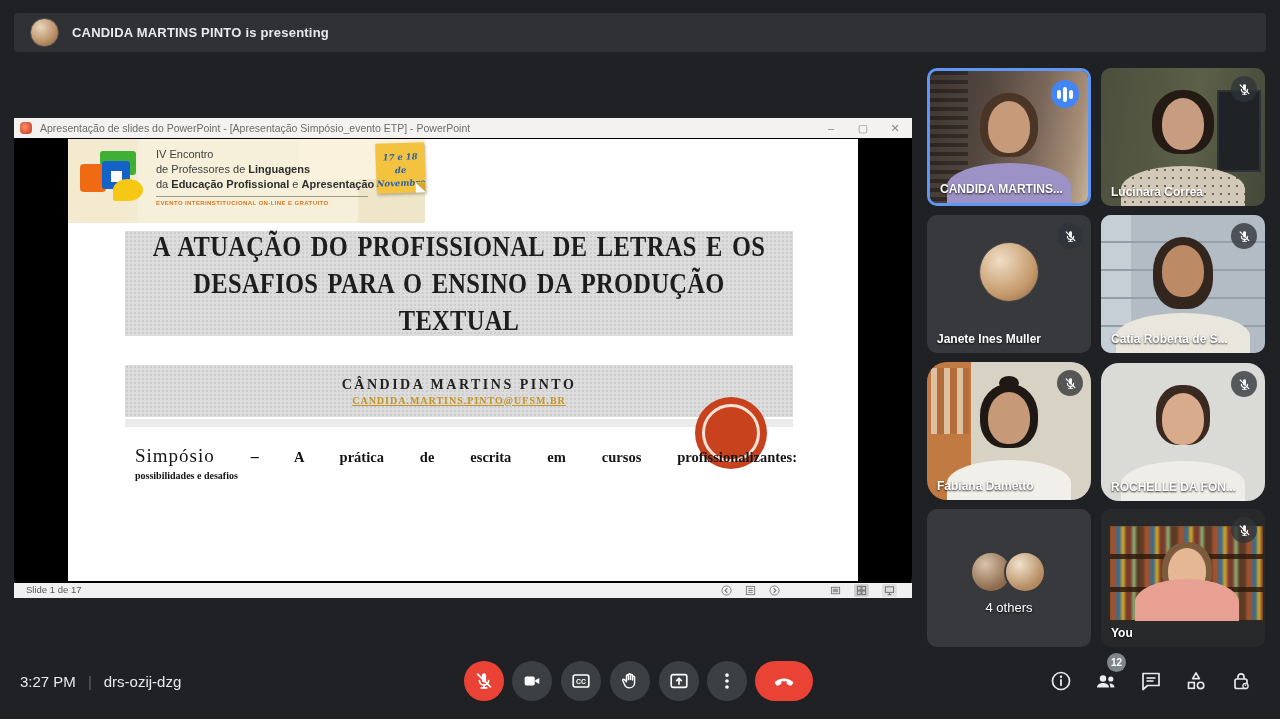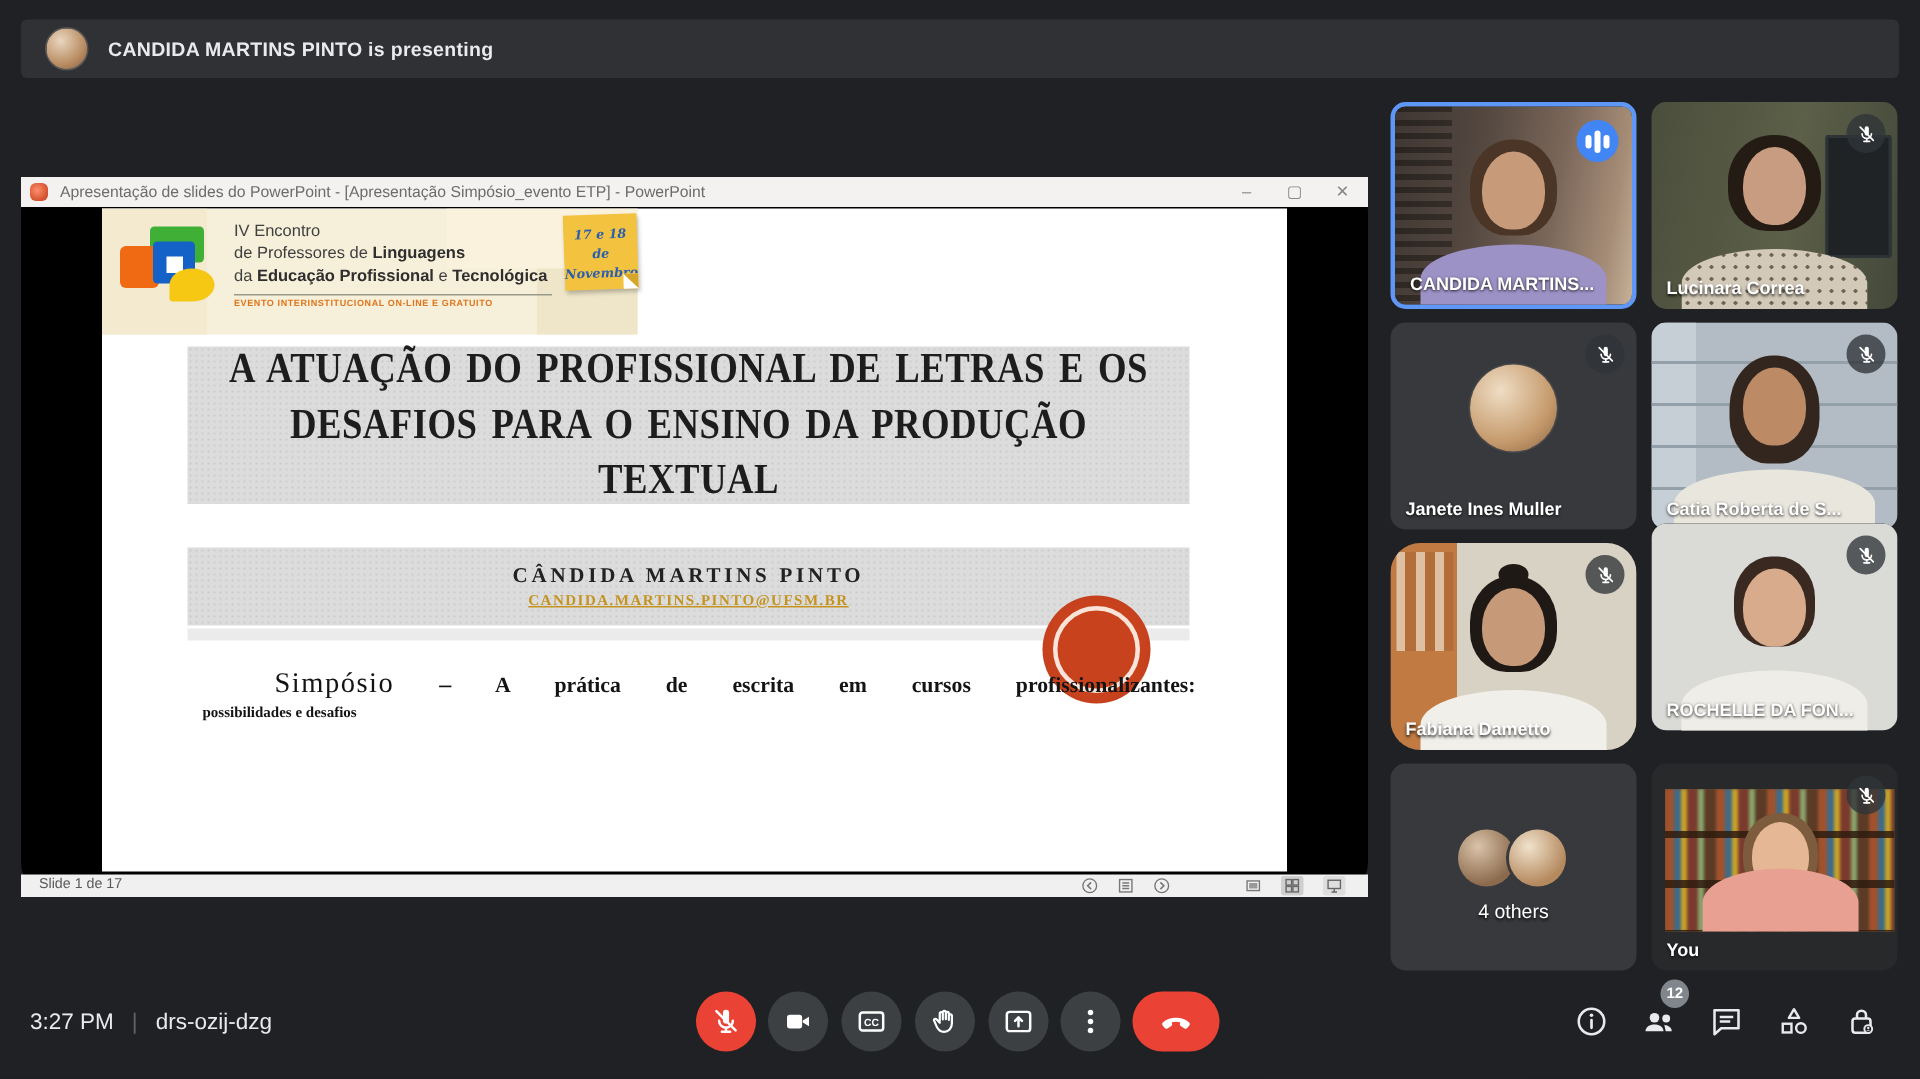--- a/index.html
+++ b/index.html
@@ -69,33 +69,33 @@
   .sl-author{font-family:"Liberation Serif",serif;font-weight:bold;font-size:14px;letter-spacing:2.5px;color:#222;}
   .sl-email{font-family:"Liberation Serif",serif;font-weight:bold;font-size:10px;letter-spacing:1px;
       color:#c49320;text-decoration:underline;}
 
   .stamp{position:absolute;left:627px;top:258px;width:72px;height:72px;border-radius:50%;
       background:radial-gradient(circle,#c8431d 0 58%,#c0391c 100%);}
   .stamp:after{content:"";position:absolute;left:7px;top:7px;right:7px;bottom:7px;border-radius:50%;
       border:3px solid rgba(255,246,238,.9);}
 
   .symposium{position:absolute;left:67px;top:306px;width:662px;font-family:"Liberation Serif",serif;color:#141414;}
-  .sym-l1{text-align:justify;text-align-last:justify;font-size:14.5px;font-weight:bold;margin-left:48px;}
+  .sym-l1{text-align:justify;text-align-last:justify;font-size:14.5px;font-weight:bold;}
   .sym-label{font-size:19px;font-weight:normal;letter-spacing:1px;}
   .sym-dash{font-size:16px;}
   .sym-l2{font-size:10px;font-weight:bold;margin-top:3px;}
 
   
   .tile{position:absolute;width:164px;height:138px;border-radius:10px;overflow:hidden;background:#37393c;box-sizing:border-box;}
   .t1{left:927px;top:68px;border:3px solid #5e97f6;}
   .t2{left:1101px;top:68px;}
   .t3{left:927px;top:215px;}
   .t4{left:1101px;top:215px;}
   .t5{left:927px;top:362px;border-radius:20px;}
-  .t6{left:1101px;top:349px;}
+  .t6{left:1101px;top:363px;border-radius:18px;}
   .t7{left:927px;top:509px;}
   .t8{left:1101px;top:509px;background:#27292b;}
   .vid{position:absolute;left:0;top:0;right:0;bottom:0;}
   .tile-name{position:absolute;left:10px;bottom:7px;color:#fff;font-size:12px;font-weight:600;
       text-shadow:0 1px 2px rgba(0,0,0,.85);white-space:nowrap;}
   .t7 .tile-name{left:0;right:0;bottom:32px;text-align:center;font-size:13px;font-weight:500;}
 
   .hair{position:absolute;left:50%;top:22px;width:58px;height:64px;transform:translateX(-50%);border-radius:48% 48% 42% 42%;}
   .head{position:absolute;left:50%;top:30px;width:42px;height:52px;transform:translateX(-50%);border-radius:50% 50% 46% 46%;}
   .torso{position:absolute;left:50%;bottom:-6px;width:124px;height:46px;transform:translateX(-50%);border-radius:50% 50% 0 0;}
@@ -191,21 +191,21 @@
       <div class="logo">
         <div class="lg-green"></div>
           <div class="lg-orange"></div>
           <div class="lg-blue"></div>
         <div class="lg-white"></div>
           <div class="lg-yellow"></div>
       </div>
       <div class="ev-text">
         <div><span>IV Encontro</span></div>
         <div><span>de Professores de </span><b>Linguagens</b></div>
-        <div><span>da </span><b>Educação Profissional</b><span> e </span><b>Tecnológica</b></div>
+        <div><span>da </span><b>Educação Profissional</b><span> e </span><b>Apresentação</b></div>
         <hr class="ev-rule">
         <div class="ev-sub">EVENTO INTERINSTITUCIONAL ON-LINE E GRATUITO</div>
       </div>
       <div class="sticky">
         <div>17 e 18 de</div>
         <div>Novembro</div>
       </div>
     </div>
 
     <div class="title-band band">

